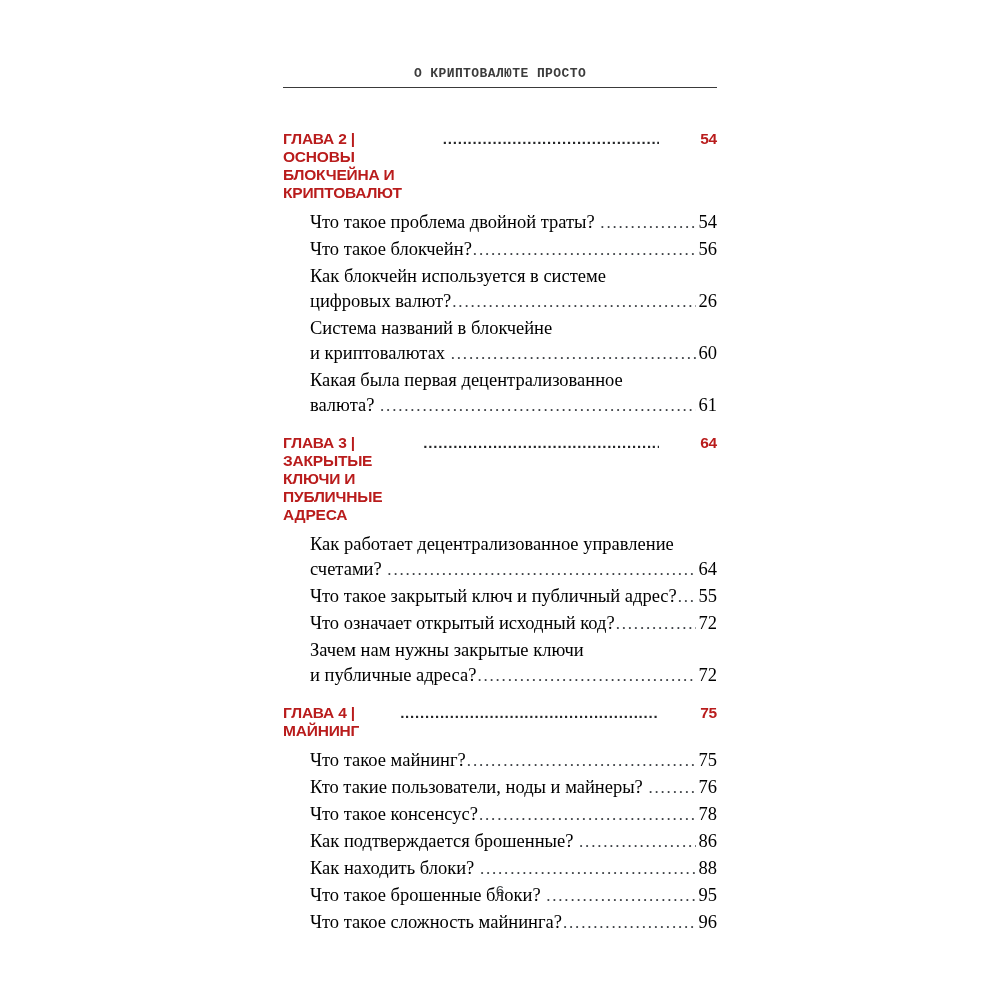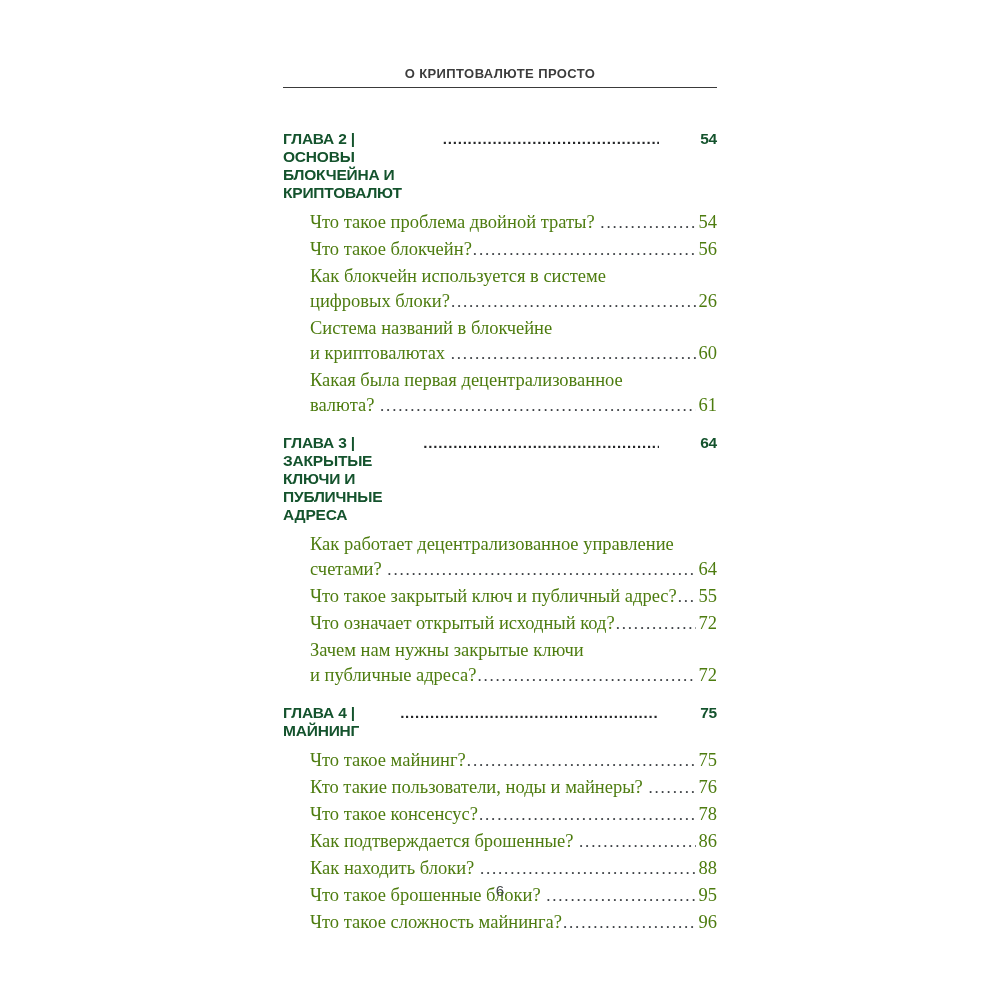--- a/index.html
+++ b/index.html
@@ -17,21 +17,21 @@
   .sheet {
     position: absolute;
     inset: 0;
     background: #ffffff;
   }
 
   
   .running-head {
     margin-top: 66px;
     text-align: center;
-    font-family: Liberation Sans, sans-serif;
+    font-family: Liberation Mono, monospace;
     font-weight: bold;
     font-size: 13px;
     letter-spacing: 0.4px;
     color: #3c3c3c;
   }
   .header-rule {
     width: 434px;
     margin: 6px auto 0 auto;
     border-bottom: 1.6px solid #3a3a3a;
   }
@@ -44,38 +44,38 @@
   .toc-section { margin-top: 42px; }
   .toc-section + .toc-section { margin-top: 16px; }
 
   .chapter-row {
     display: flex;
     align-items: baseline;
     font-family: "Liberation Sans", sans-serif;
     font-weight: bold;
     font-size: 15.5px;
     letter-spacing: -0.2px;
-    color: #14532d;
+    color: #b91c1c;
     line-height: 18px;
     gap: 40px;
   }
   .chapter-row .dots::after {
     letter-spacing: 0.8px;
     font-size: 15px;
     color: #242628;
   }
   .chapter-page { flex: none; }
 
   .entries {
     margin-left: 27px;
     margin-top: 8px;
   }
   .entry {
     font-size: 18.5px;
-    color: #4d7c0f;
+    color: #000000;
     line-height: 25px;
   }
   .entry + .entry { margin-top: 2px; }
   .entry-first-line { white-space: pre; }
   .entry-row {
     display: flex;
     align-items: baseline;
   }
   .entry-title { white-space: pre; flex: none; }
   .entry-page { flex: none; padding-left: 2px; }
@@ -138,21 +138,21 @@
     <div class="entry-row">
       <span class="entry-title">Что такое блокчейн?</span>
       <span class="dots"></span>
       <span class="entry-page">56</span>
     </div>
   </div>
 
   <div class="entry">
     <div class="entry-first-line">Как блокчейн используется в системе</div>
     <div class="entry-row">
-      <span class="entry-title">цифровых блоки?</span>
+      <span class="entry-title">цифровых валют?</span>
       <span class="dots"></span>
       <span class="entry-page">26</span>
     </div>
   </div>
 
 
   <div class="entry">
     <div class="entry-first-line">Система названий в блокчейне</div>
     <div class="entry-row">
       <span class="entry-title">и криптовалютах </span>

